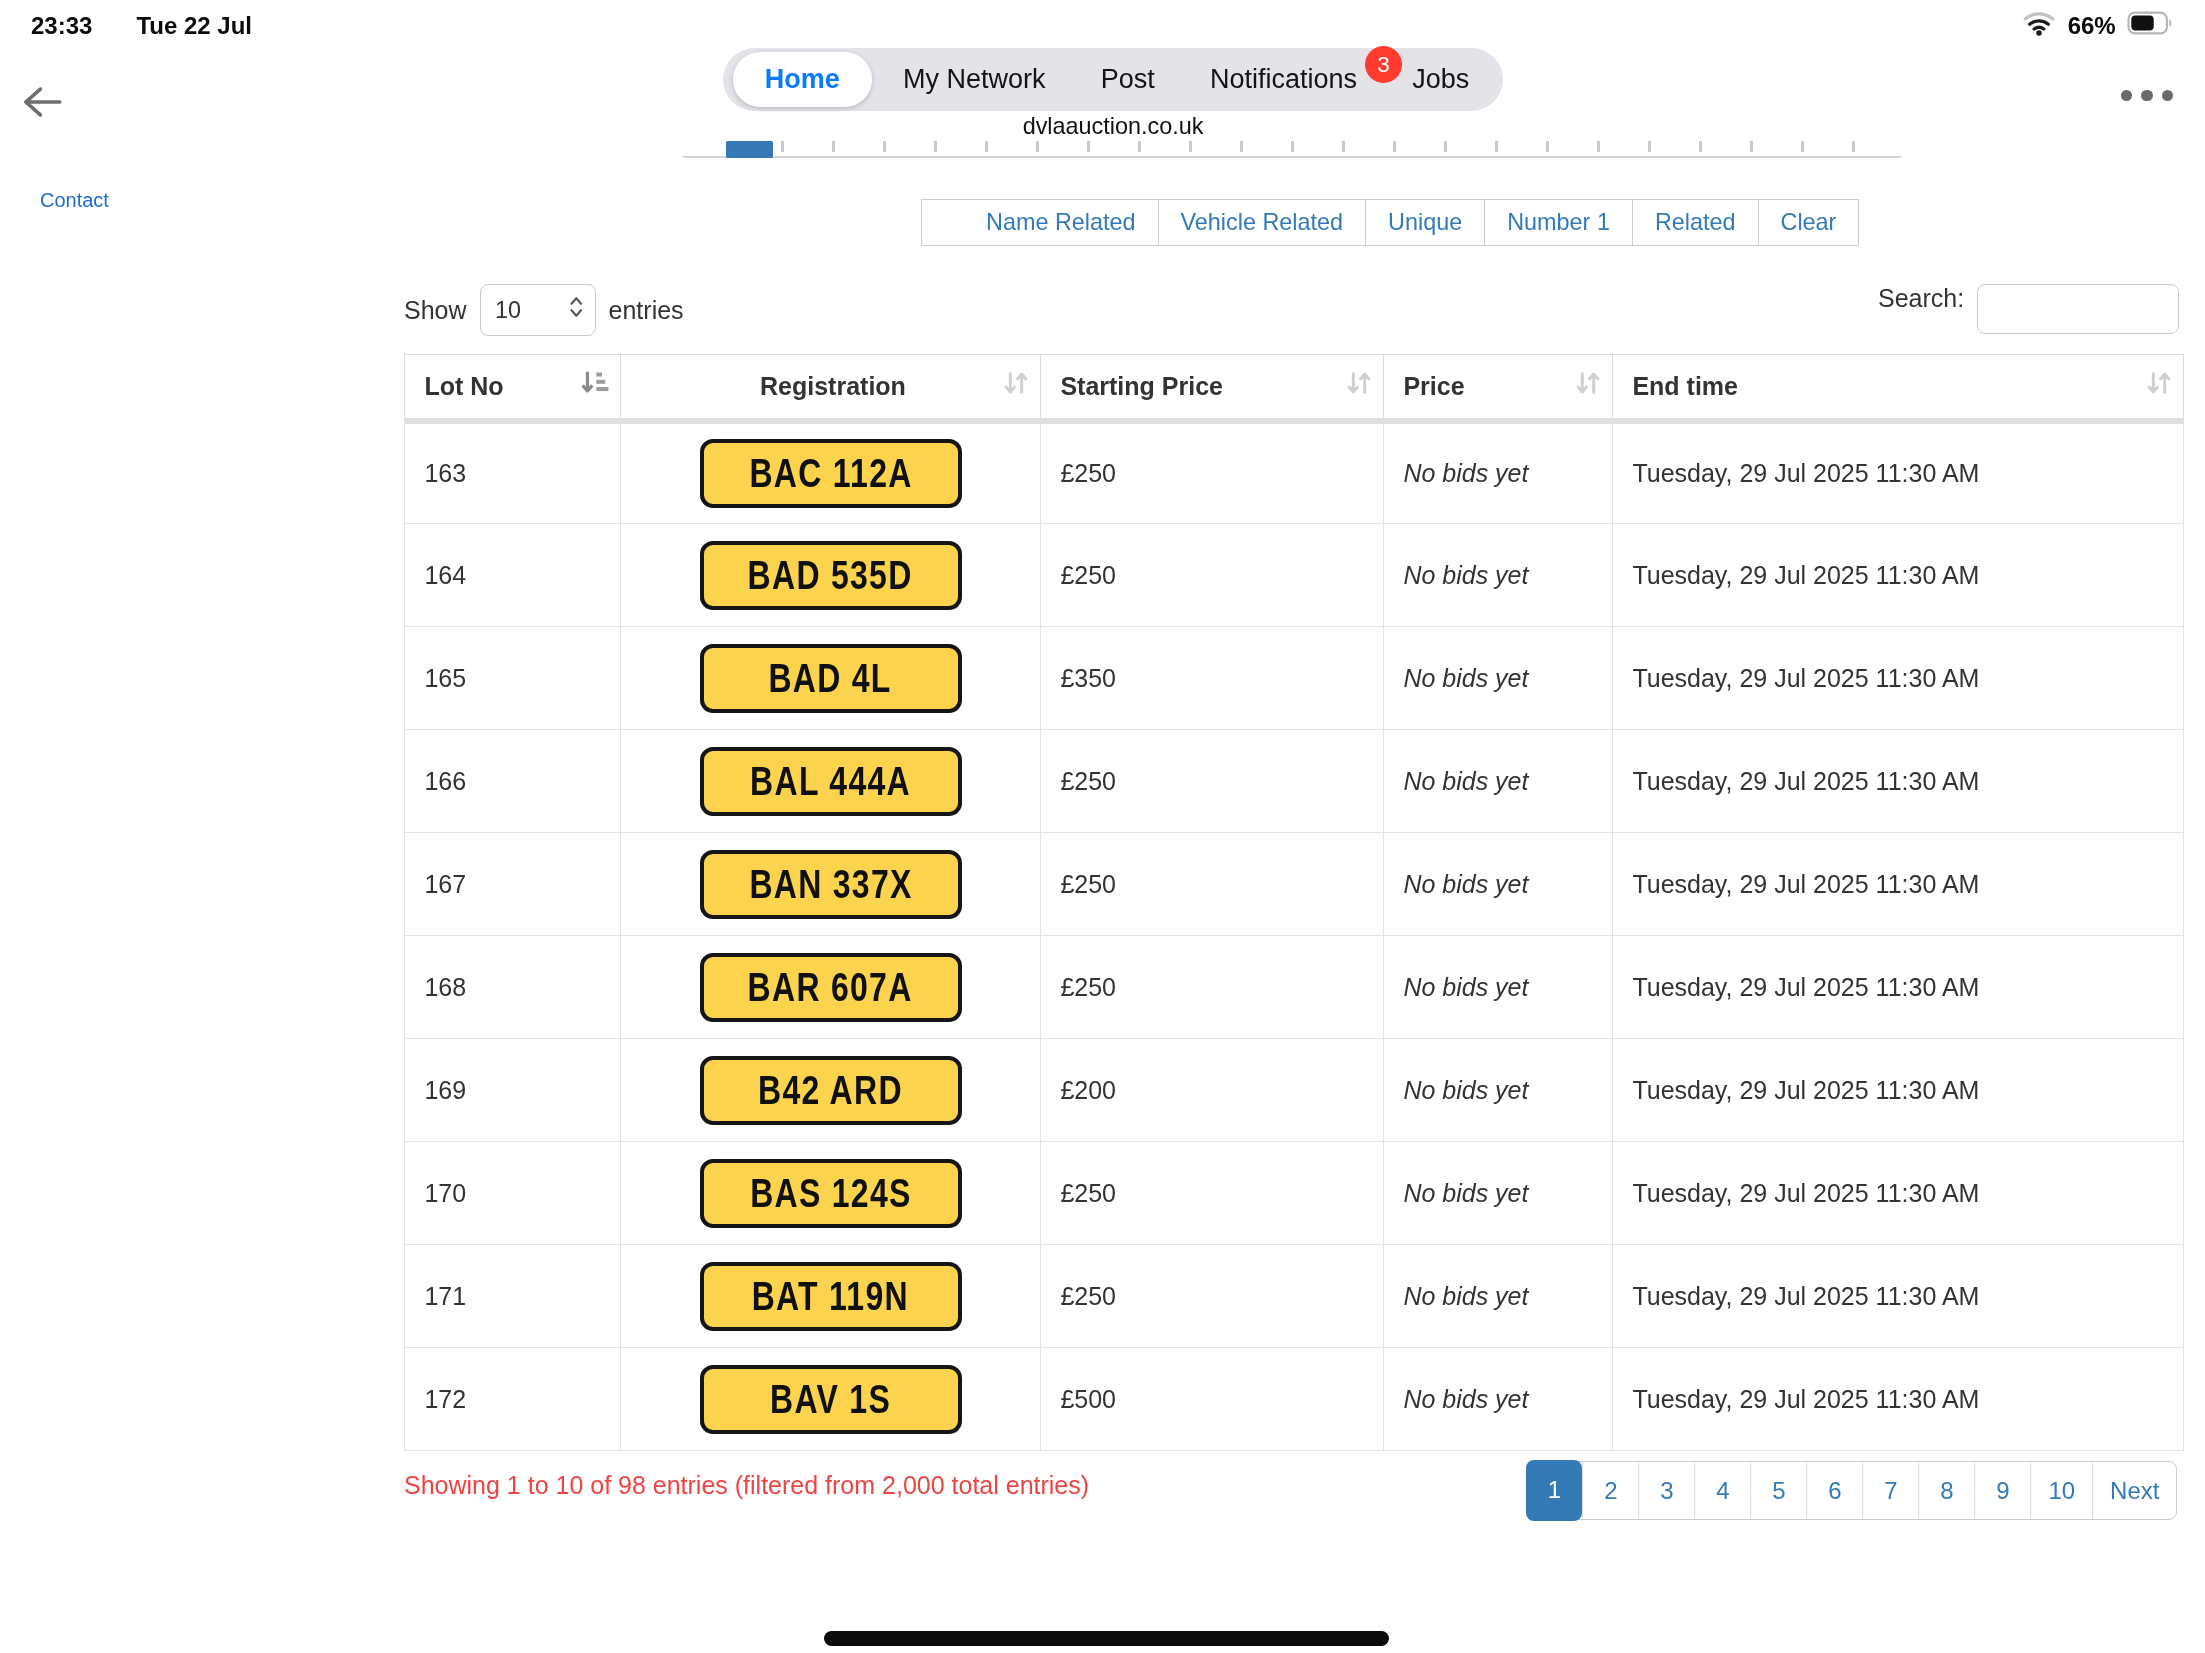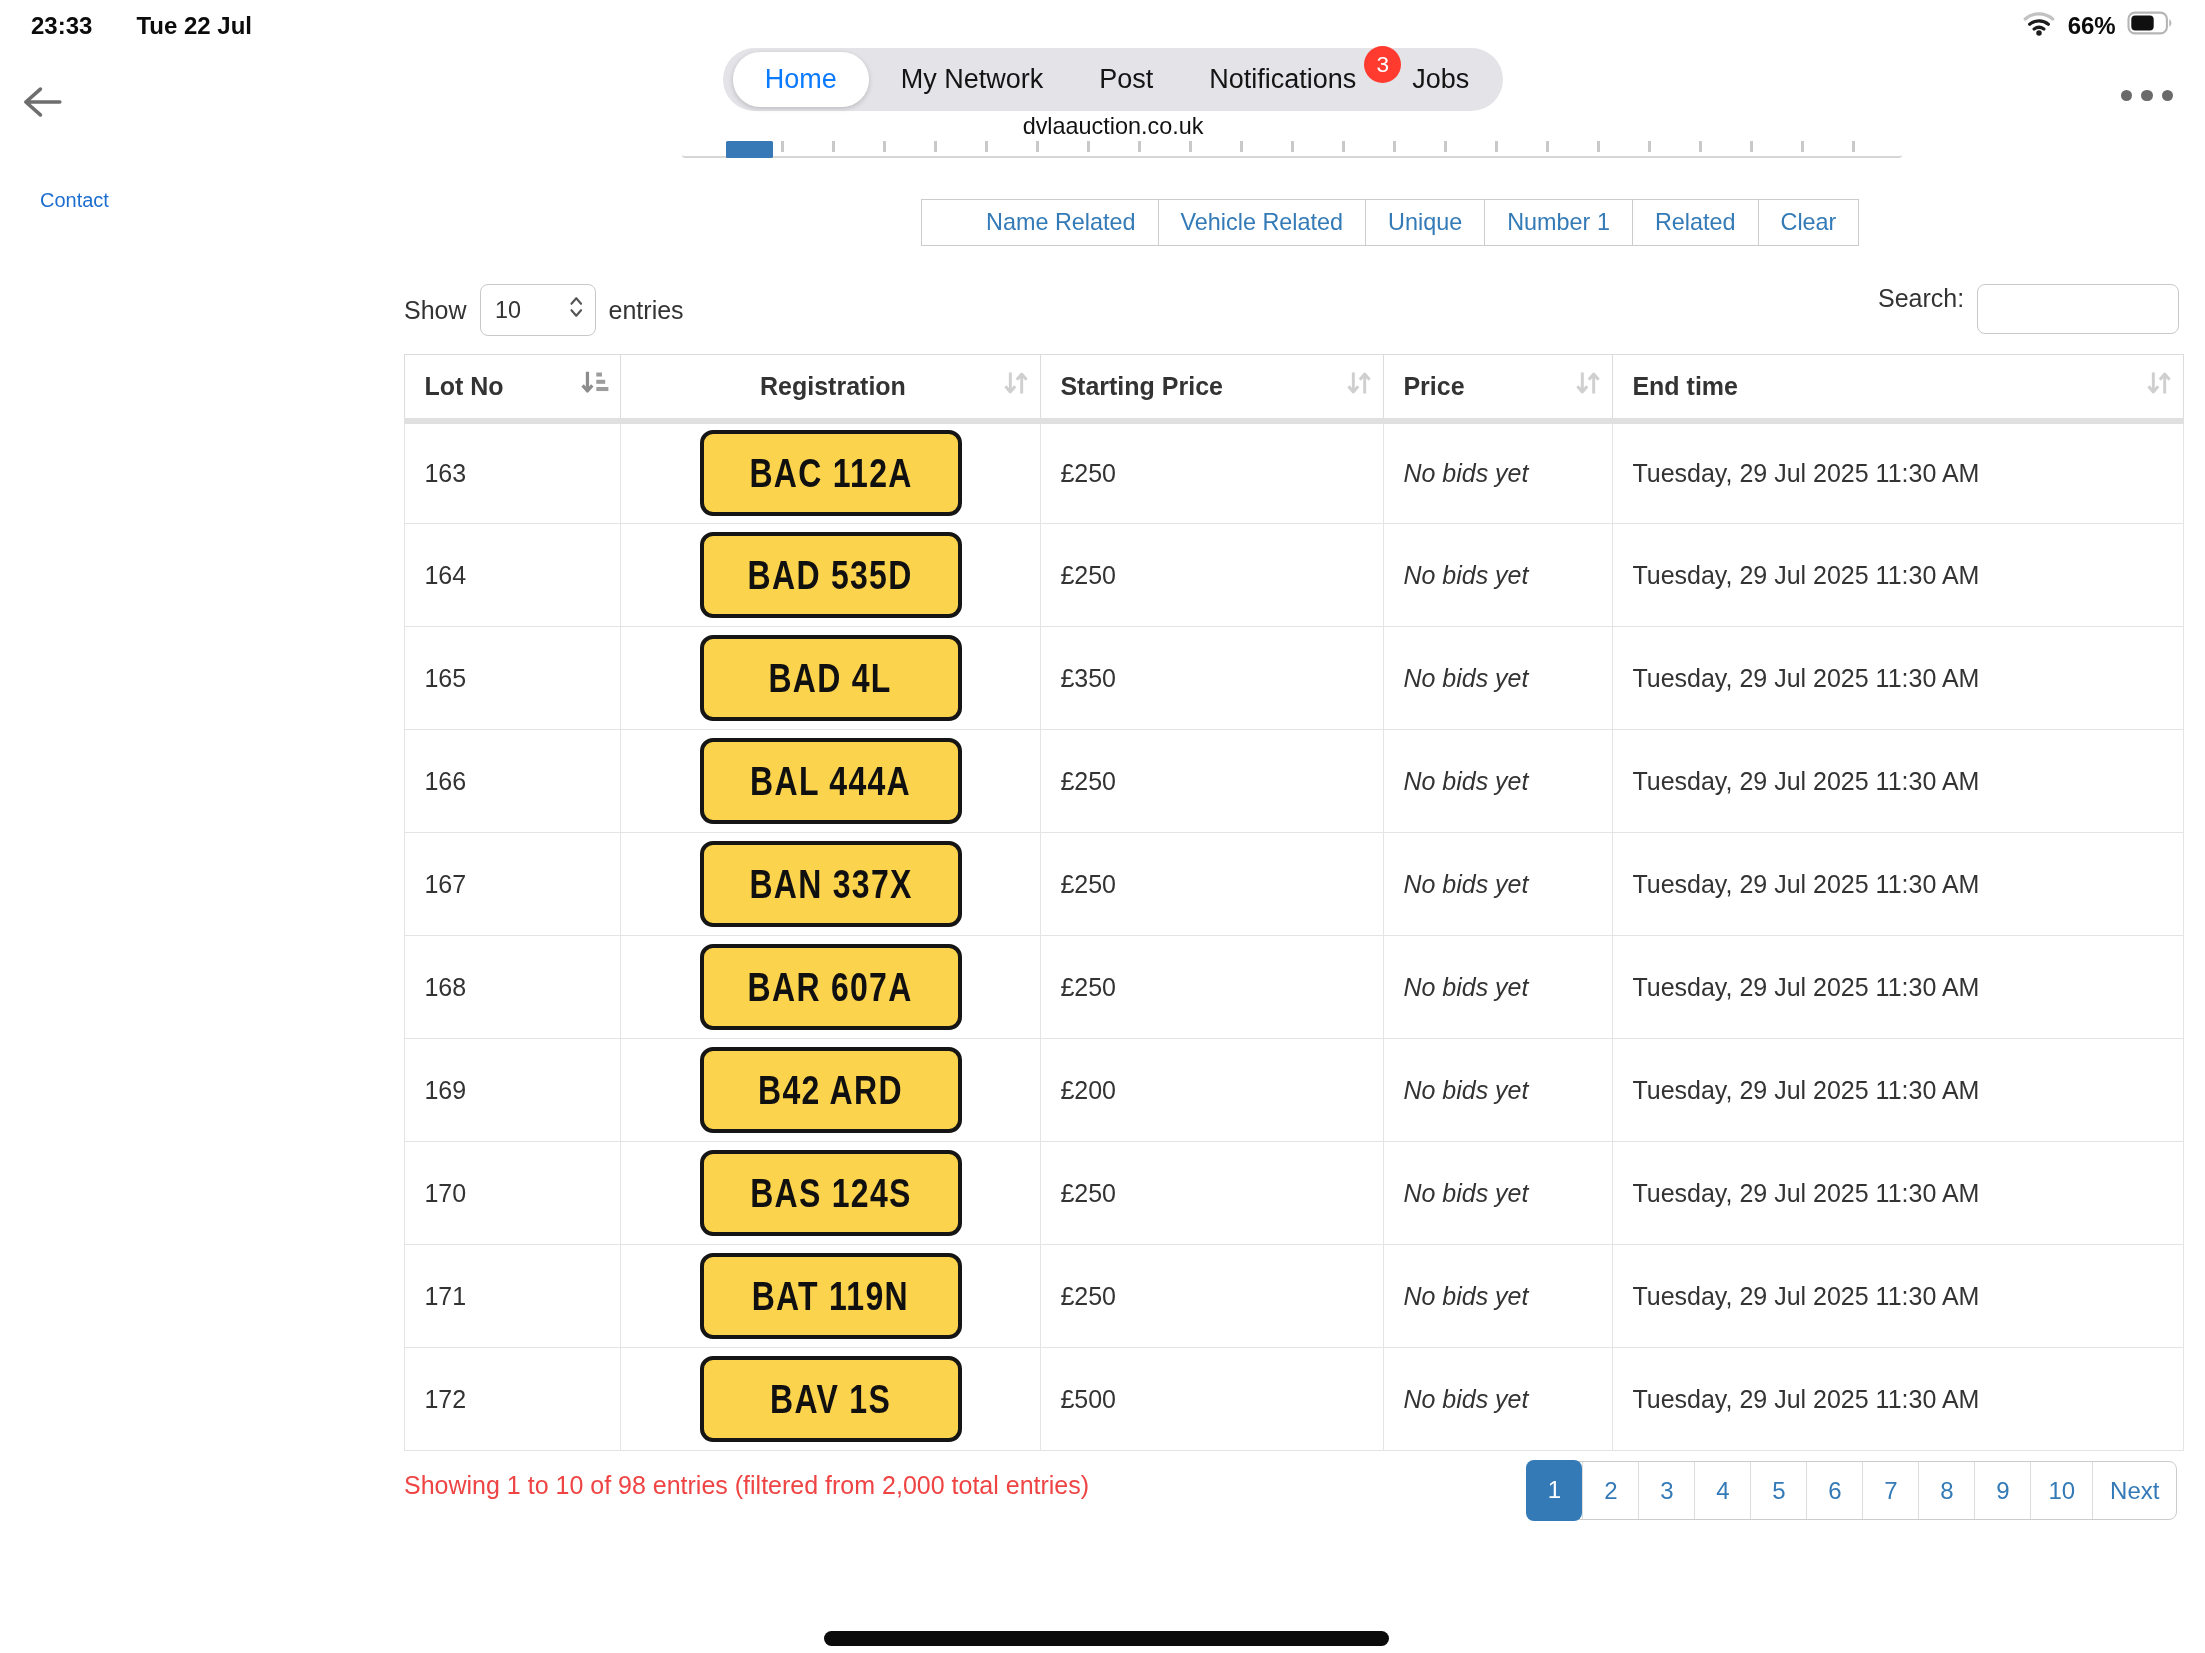--- a/index.html
+++ b/index.html
@@ -18,21 +18,21 @@
   .ellipsis { position:absolute; right:32px; top:90px; display:flex; gap:9px; }
   .ellipsis i { width:11.3px; height:11.3px; border-radius:50%; background:#6a6a6a; }
 
   
   .nav-pill { position:absolute; left:723px; top:48px; width:780px; height:63px;
               background:#e3e3e8; border-radius:31.5px; display:flex; align-items:center;
               justify-content:space-between; padding:0 9.7px; }
   .nav-tab { font-size:27px; color:#141414; padding:0 24px; position:relative;
              white-space:nowrap; cursor:pointer; }
   .nav-tab--active { background:#fff; border-radius:27px; padding:12px 32px;
-                     color:#0a7aff; box-shadow:0 1.6px 4.8px rgba(0,0,0,.18); }
+                     color:#0a7aff; box-shadow:0 1.6px 4.8px rgba(0,0,0,.18);font-weight:bold; }
   .nav-badge { position:absolute; top:-18px; right:-21px; min-width:37px; height:37px;
                background:#ff3b30; color:#fff; border-radius:50%; font-size:22.6px;
                display:flex; align-items:center; justify-content:center; }
   .site-url { position:absolute; left:723px; top:113px; width:780px; text-align:center;
               font-size:23.4px; color:#111; }
 
   
   .ruler { position:absolute; left:682px; top:141px; width:1220px; height:17px;
            border-bottom:2.4px solid #d6d6d6; border-radius:0 0 3.2px 3.2px;
            background:repeating-linear-gradient(to right, transparent 0px, transparent 48px,
@@ -72,21 +72,21 @@
   .lots th.c-reg { text-align:center; }
   .lots td { height:103px; font-size:25px; color:#333; vertical-align:middle;
              border:1.6px solid #e4e4e4; padding-left:19.4px; background:#fff; }
   .lots td.c-reg { text-align:center; padding-left:0; }
   .col-lot{width:216px}.col-reg{width:420px}.col-sp{width:343px}.col-price{width:229px}.col-end{width:571px}
   .sort-icon { position:absolute; right:11.3px; top:50%; transform:translateY(-50%); }
   td.c-price span { font-style:italic; }
 
   
   .plate { display:inline-flex; align-items:center; justify-content:center;
-           width:262px; height:86px; background:#fcd34c; border:4px solid #151515;
+           width:262px; height:69px; background:#fcd34c; border:4px solid #151515;
            border-radius:13px; cursor:pointer; }
   .plate span { font-size:40px; font-weight:bold; color:#101010; letter-spacing:1.6px;
                 transform:scaleX(.8); white-space:nowrap; }
 
   
   .summary { position:absolute; left:404px; top:1471px; font-size:25px; color:#ef4444; }
   .pagination { position:absolute; left:1527px; top:1461px; display:flex;
                 border:1.6px solid #ccc; border-radius:8px; background:#fff; }
   .page-btn { min-width:56px; padding:0 17px; line-height:57px; text-align:center;
               font-size:24px; color:#337ab7; border-left:1.6px solid #ddd; cursor:pointer; }

